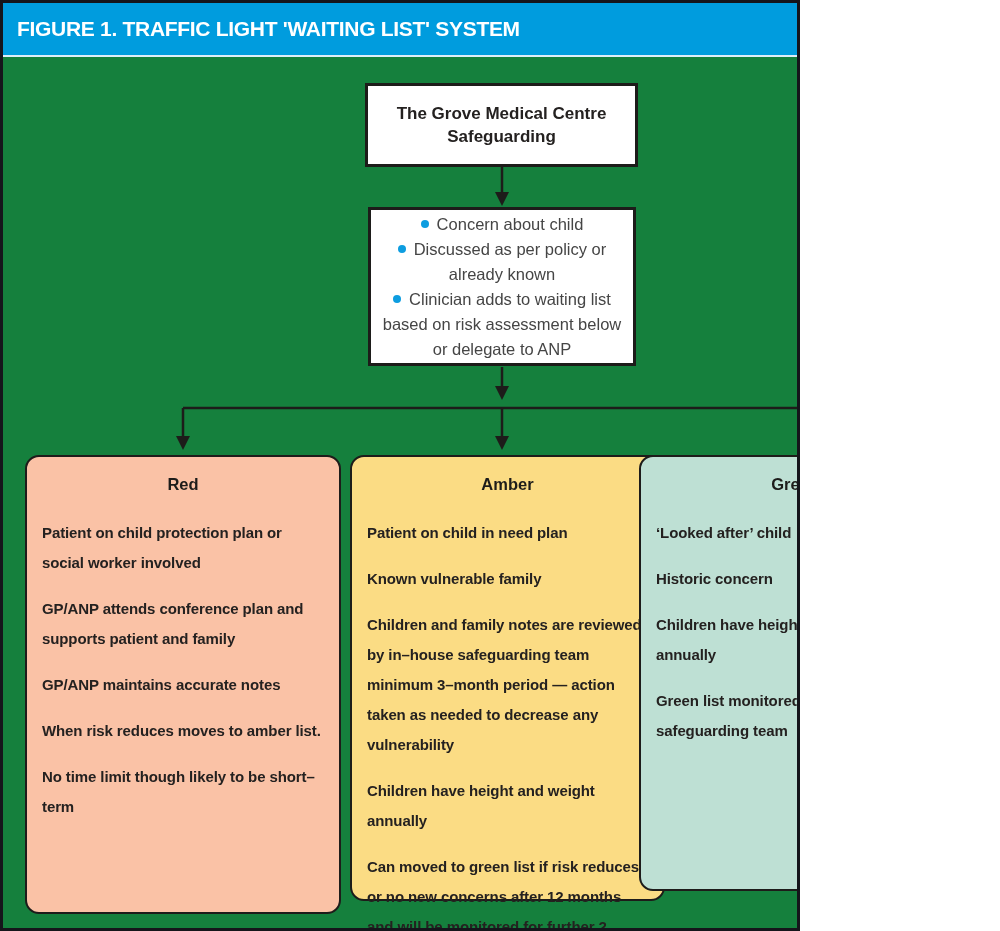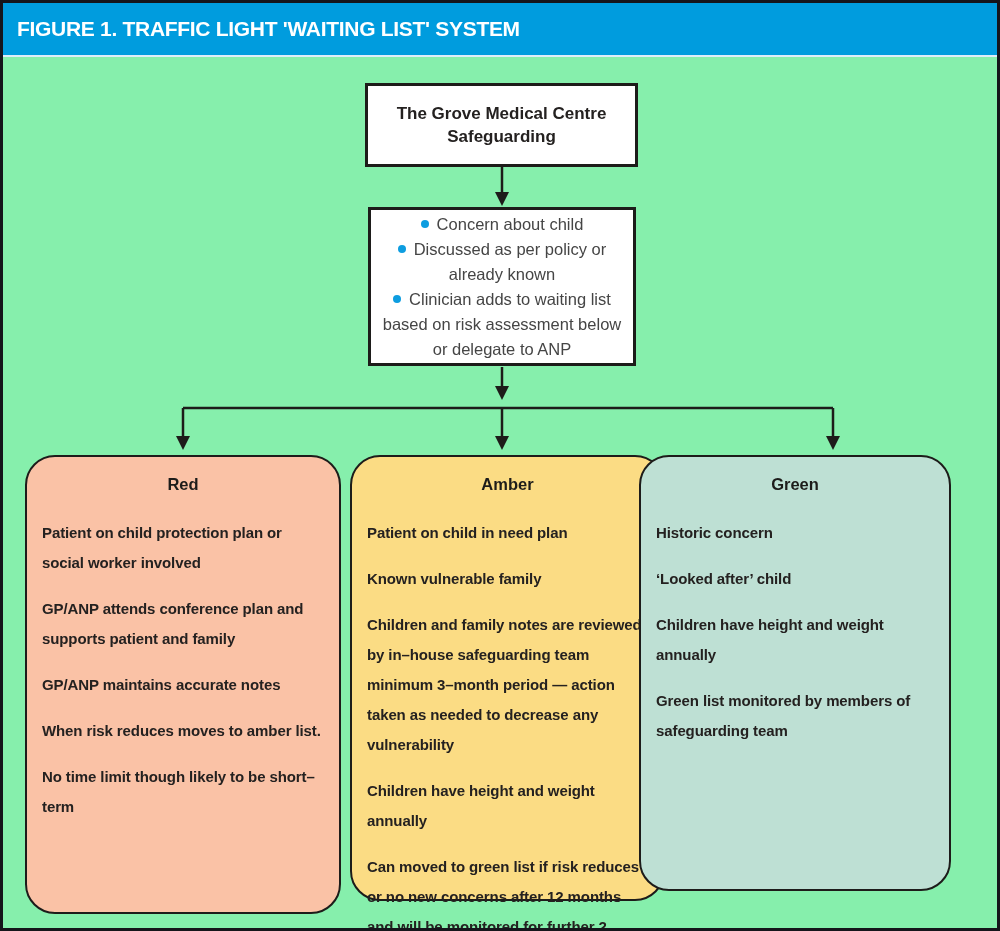--- a/index.html
+++ b/index.html
@@ -1,18 +1,18 @@
 <!DOCTYPE html>
 <html><head>
 <meta charset="utf-8">
 <style>
   html,body{margin:0;padding:0;background:#ffffff;font-family:"Liberation Sans","DejaVu Sans",sans-serif;}
   .figure{
-    position:relative;width:1000px;height:931px;box-sizing:border-box;
-    border:3px solid #15151b;background:#86efac;overflow:hidden;
+    position:relative;width:800px;height:931px;box-sizing:border-box;
+    border:3px solid #15151b;background:#15803d;overflow:hidden;
   }
   .title-bar{
     position:absolute;left:0;top:0;width:100%;height:54px;box-sizing:border-box;
     background:#009cde;border-bottom:2px solid #ddeefa;
     display:flex;align-items:center;padding:0 14px;
   }
   .title-bar h1{
     margin:0;color:#ffffff;font-size:21px;font-weight:bold;letter-spacing:-0.3px;
   }
   .connectors{position:absolute;left:0;top:0;width:1000px;height:931px;pointer-events:none;}
@@ -21,21 +21,21 @@
     border:3px solid #1d1c1a;color:#242120;
     display:flex;flex-direction:column;align-items:center;justify-content:center;
   }
   .root-box{left:362px;top:80px;width:273px;height:84px;text-align:center;
     font-weight:bold;font-size:17px;line-height:23px;padding:4px 12px;}
   .process-box{left:365px;top:204px;width:268px;height:159px;padding:8px 6px;}
   .bullet-item{width:100%;text-align:center;color:#454545;font-size:16.5px;line-height:25px;}
   .dot{display:inline-block;width:8px;height:8px;border-radius:50%;background:#0d9de0;
     margin-right:8px;position:relative;top:-2px;}
   .col{
-    position:absolute;box-sizing:border-box;border:2.5px solid #1d1c1a;border-radius:30px;
+    position:absolute;box-sizing:border-box;border:2.5px solid #1d1c1a;border-radius:14px;
     padding:18px 15px 14px;color:#242120;
   }
   .col-red{left:22px;top:452px;width:316px;height:459px;}
   .col-amber{left:347px;top:452px;width:315px;height:446px;}
   .col-green{left:636px;top:452px;width:312px;height:436px;}
   .col h2{
     margin:0 0 24px 0;text-align:center;font-size:16.5px;font-weight:bold;color:#1d1c1a;
   }
   .col p{
     margin:0 0 16px 0;font-size:15px;font-weight:bold;line-height:30px;letter-spacing:-0.1px;
@@ -96,19 +96,19 @@
     <h2>Amber</h2>
     <p>Patient on child in need plan</p>
     <p>Known vulnerable family</p>
     <p>Children and family notes are reviewed by in–house safeguarding team minimum 3–month period — action taken as needed to decrease any vulnerability</p>
     <p>Children have height and weight annually</p>
     <p>Can moved to green list if risk reduces or no new concerns after 12 months and will be monitored for further 2 years</p>
   </section>
 
   <section class="col col-green" style="background-color: rgb(190, 224, 212);">
     <h2>Green</h2>
+    <p>‘Looked after’ child</p>
     <p>Historic concern</p>
-    <p>‘Looked after’ child</p>
     <p>Children have height and weight annually</p>
     <p>Green list monitored by members of safeguarding team</p>
   </section>
 
 </div>
 
 </body></html>

